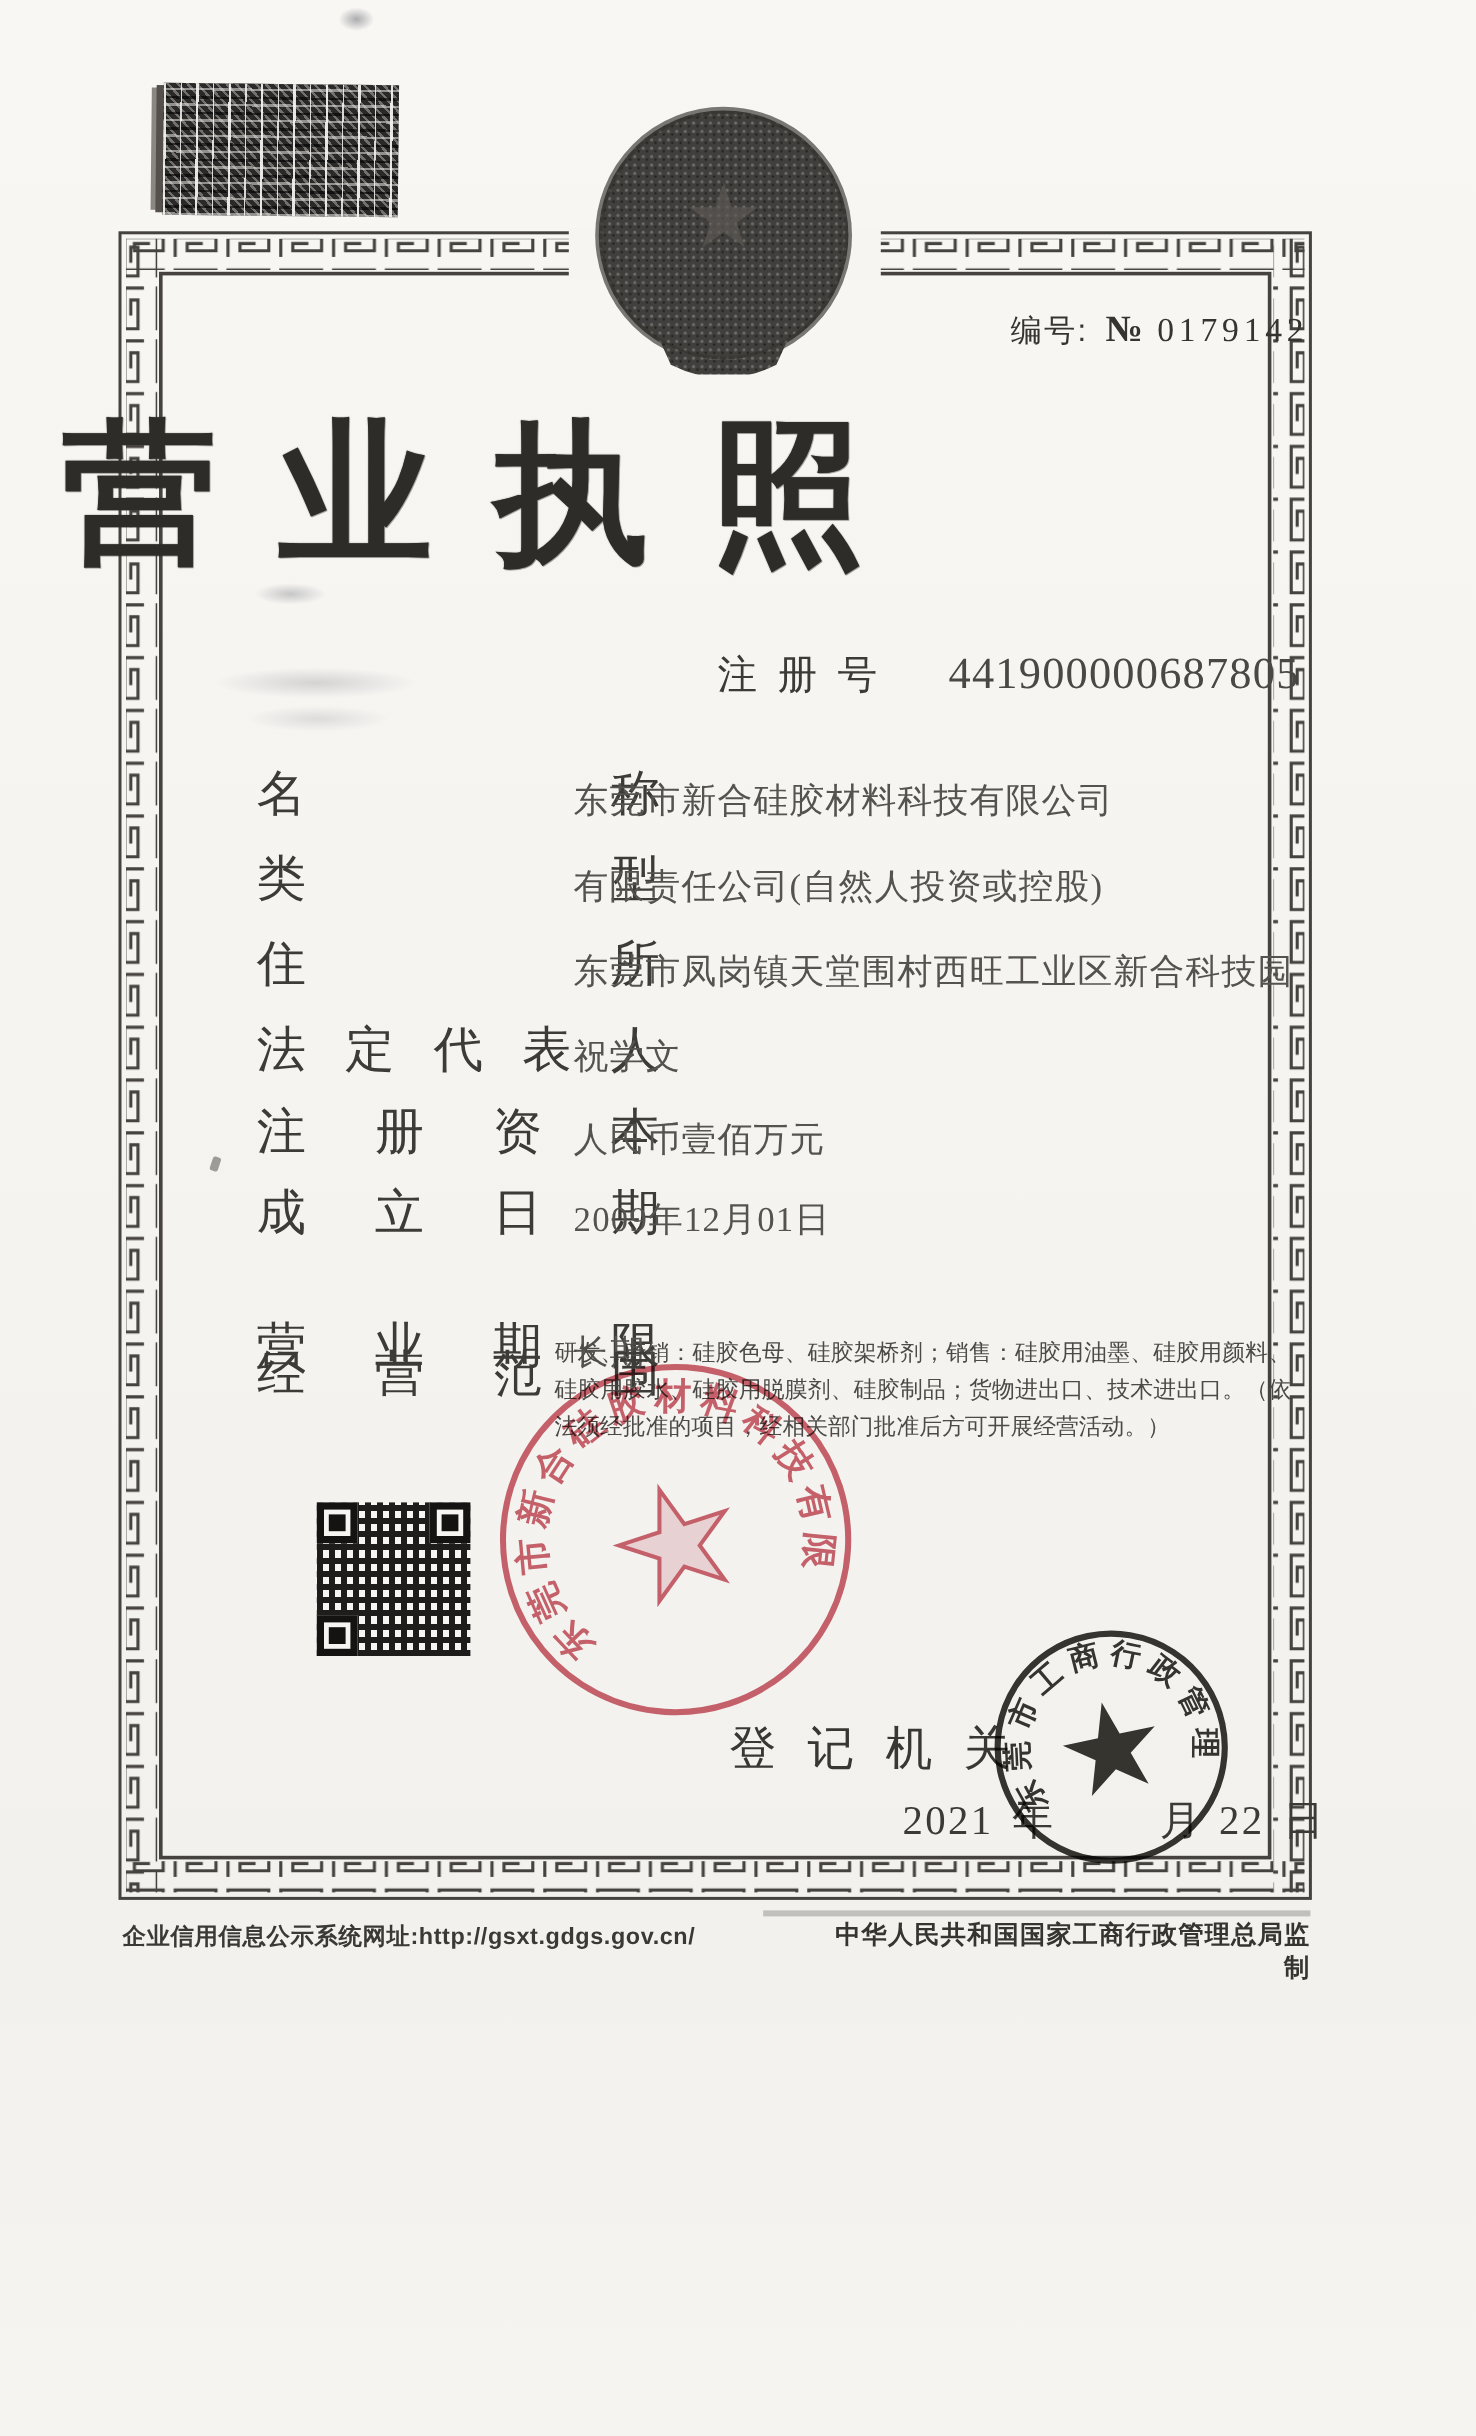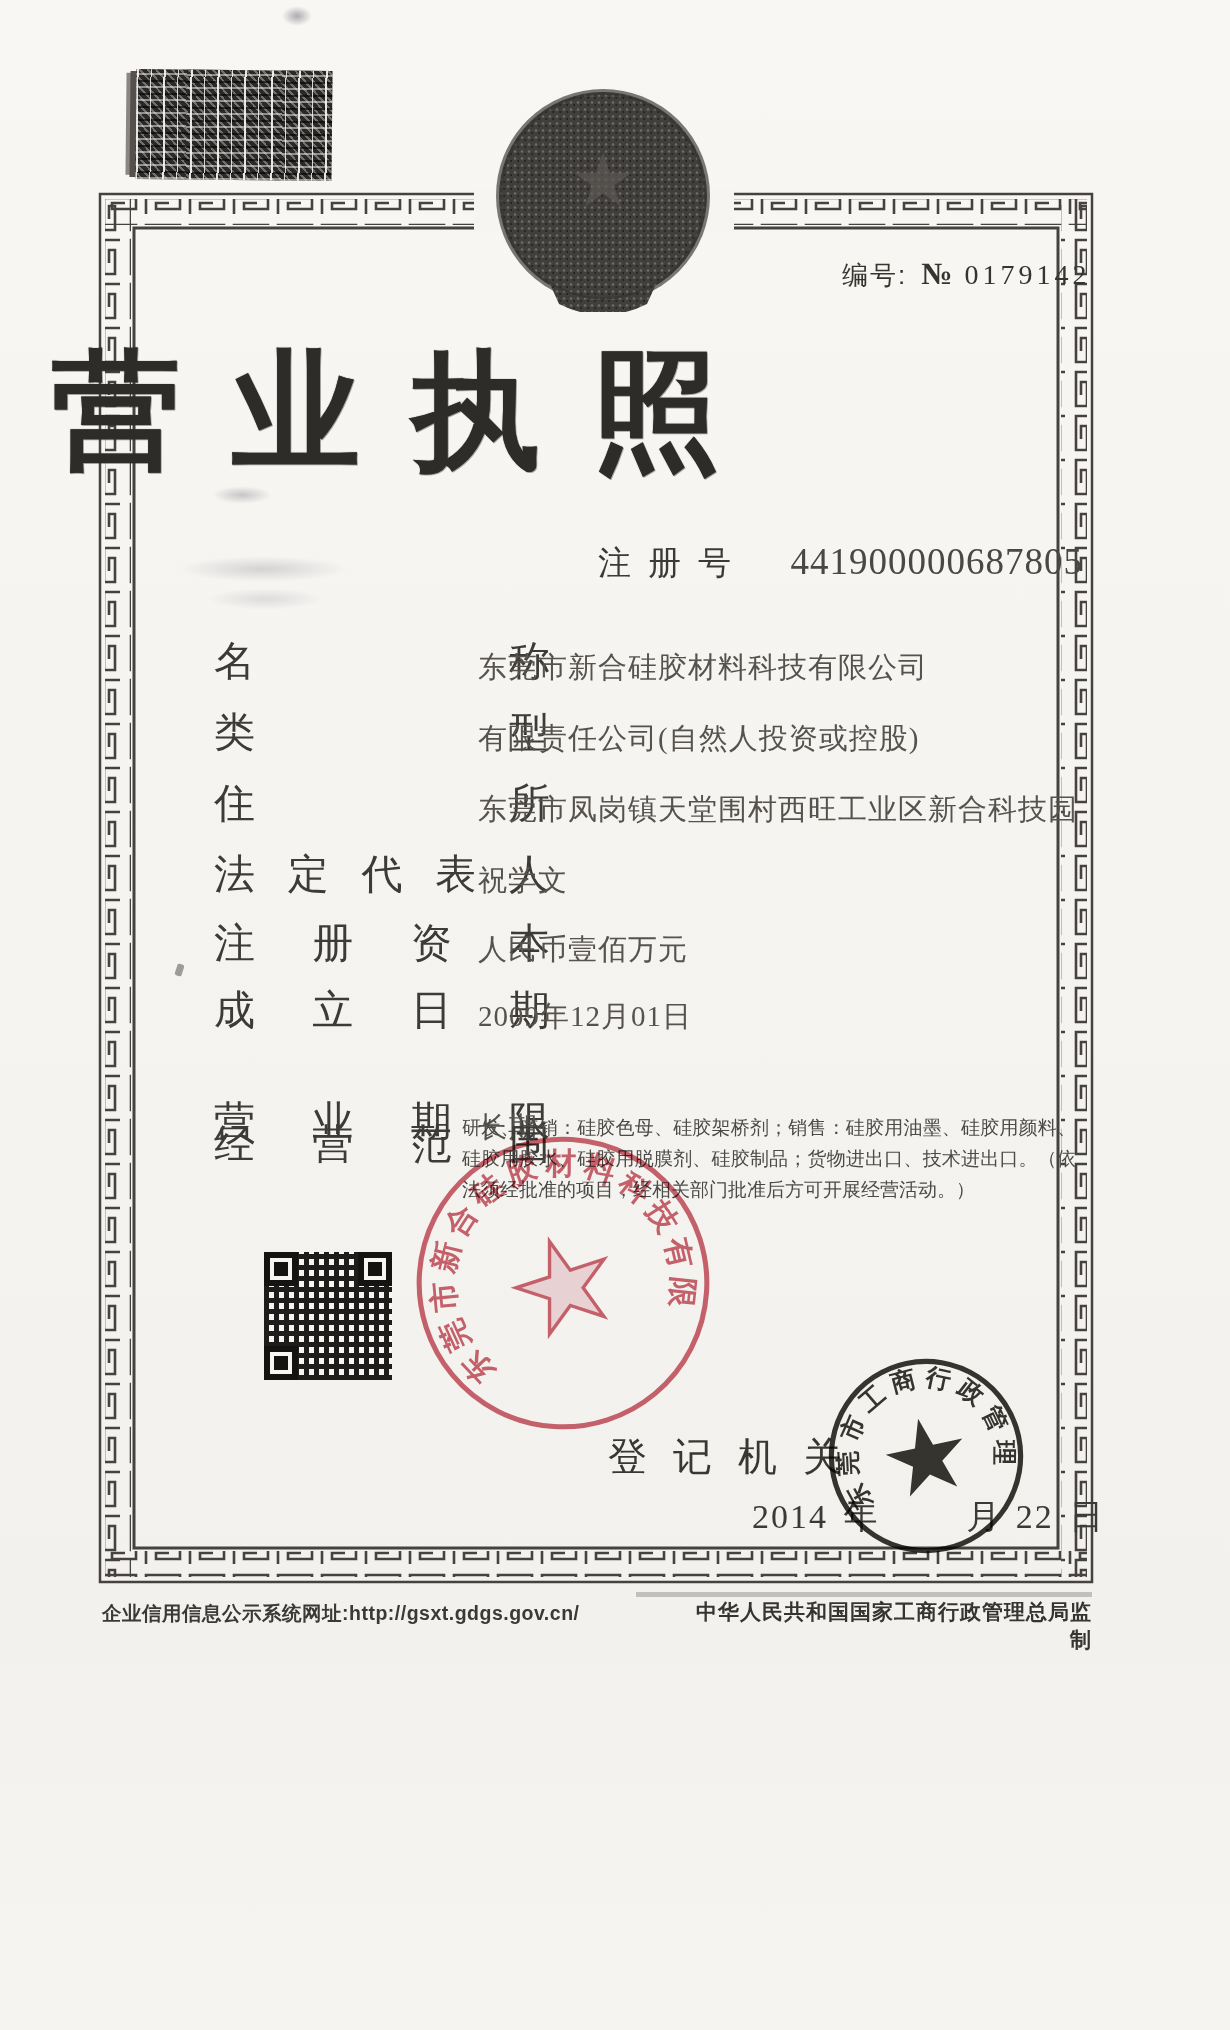--- a/index.html
+++ b/index.html
@@ -205,21 +205,21 @@
       <text class="sealtext" font-size="30" letter-spacing="6" fill="#c64a57">
         <textPath href="#cArc">东莞市新合硅胶材料科技有限公司</textPath>
       </text>
       <use href="#star" transform="translate(155 160) scale(48)" stroke-width="0.07" fill="rgba(198,74,87,0.22)" stroke="#c64a57"></use>
     </g>
   </svg>
 
   <div class="abs registrar">登记机关</div>
 
   <div class="abs issuedate">
-    <span class="dn">2014</span>
+    <span class="dn">2021</span>
     <span class="u">年</span>
     <span class="gap"></span>
     <span class="u">月</span>
     <span class="dn">22</span>
     <span class="u">日</span>
   </div>
 
   <svg class="abs seal" style="left:818px;top:1348px;opacity:.92;" width="216" height="216" viewBox="0 0 210 210">
     <g transform="rotate(-12 105 105)">
       <circle cx="105" cy="105" r="92" fill="none" stroke-width="5" stroke="#26241f"></circle>

